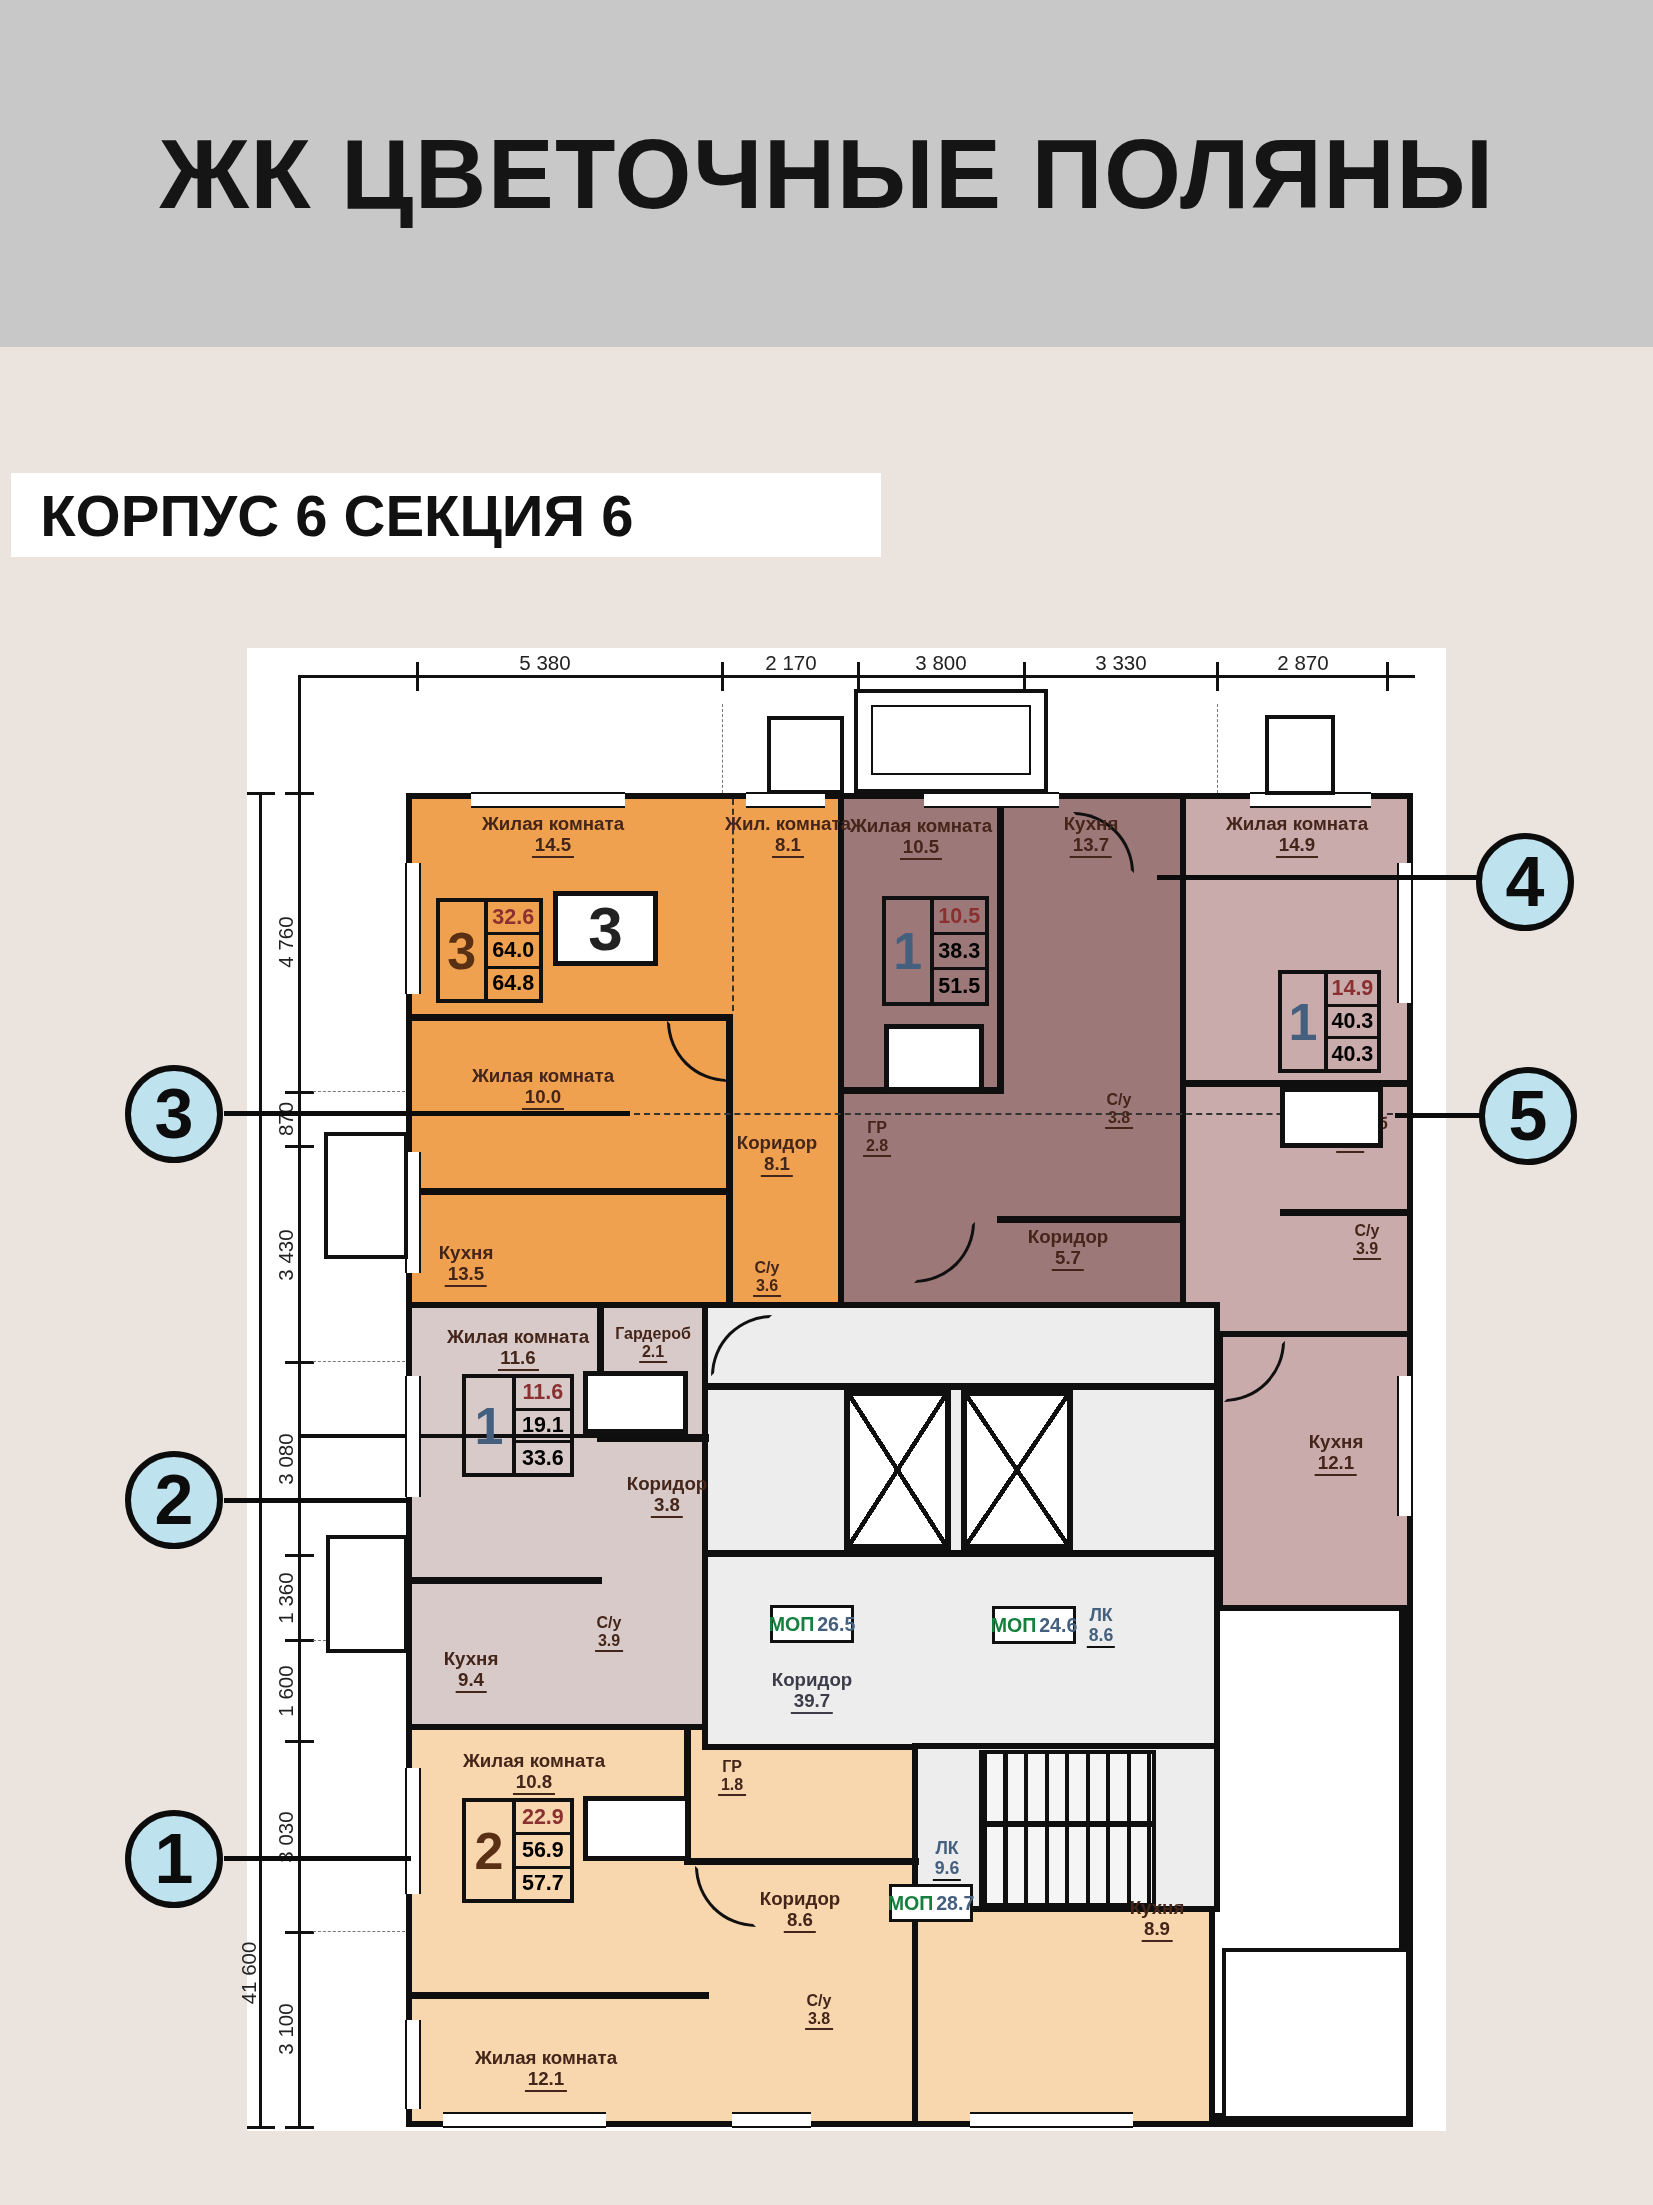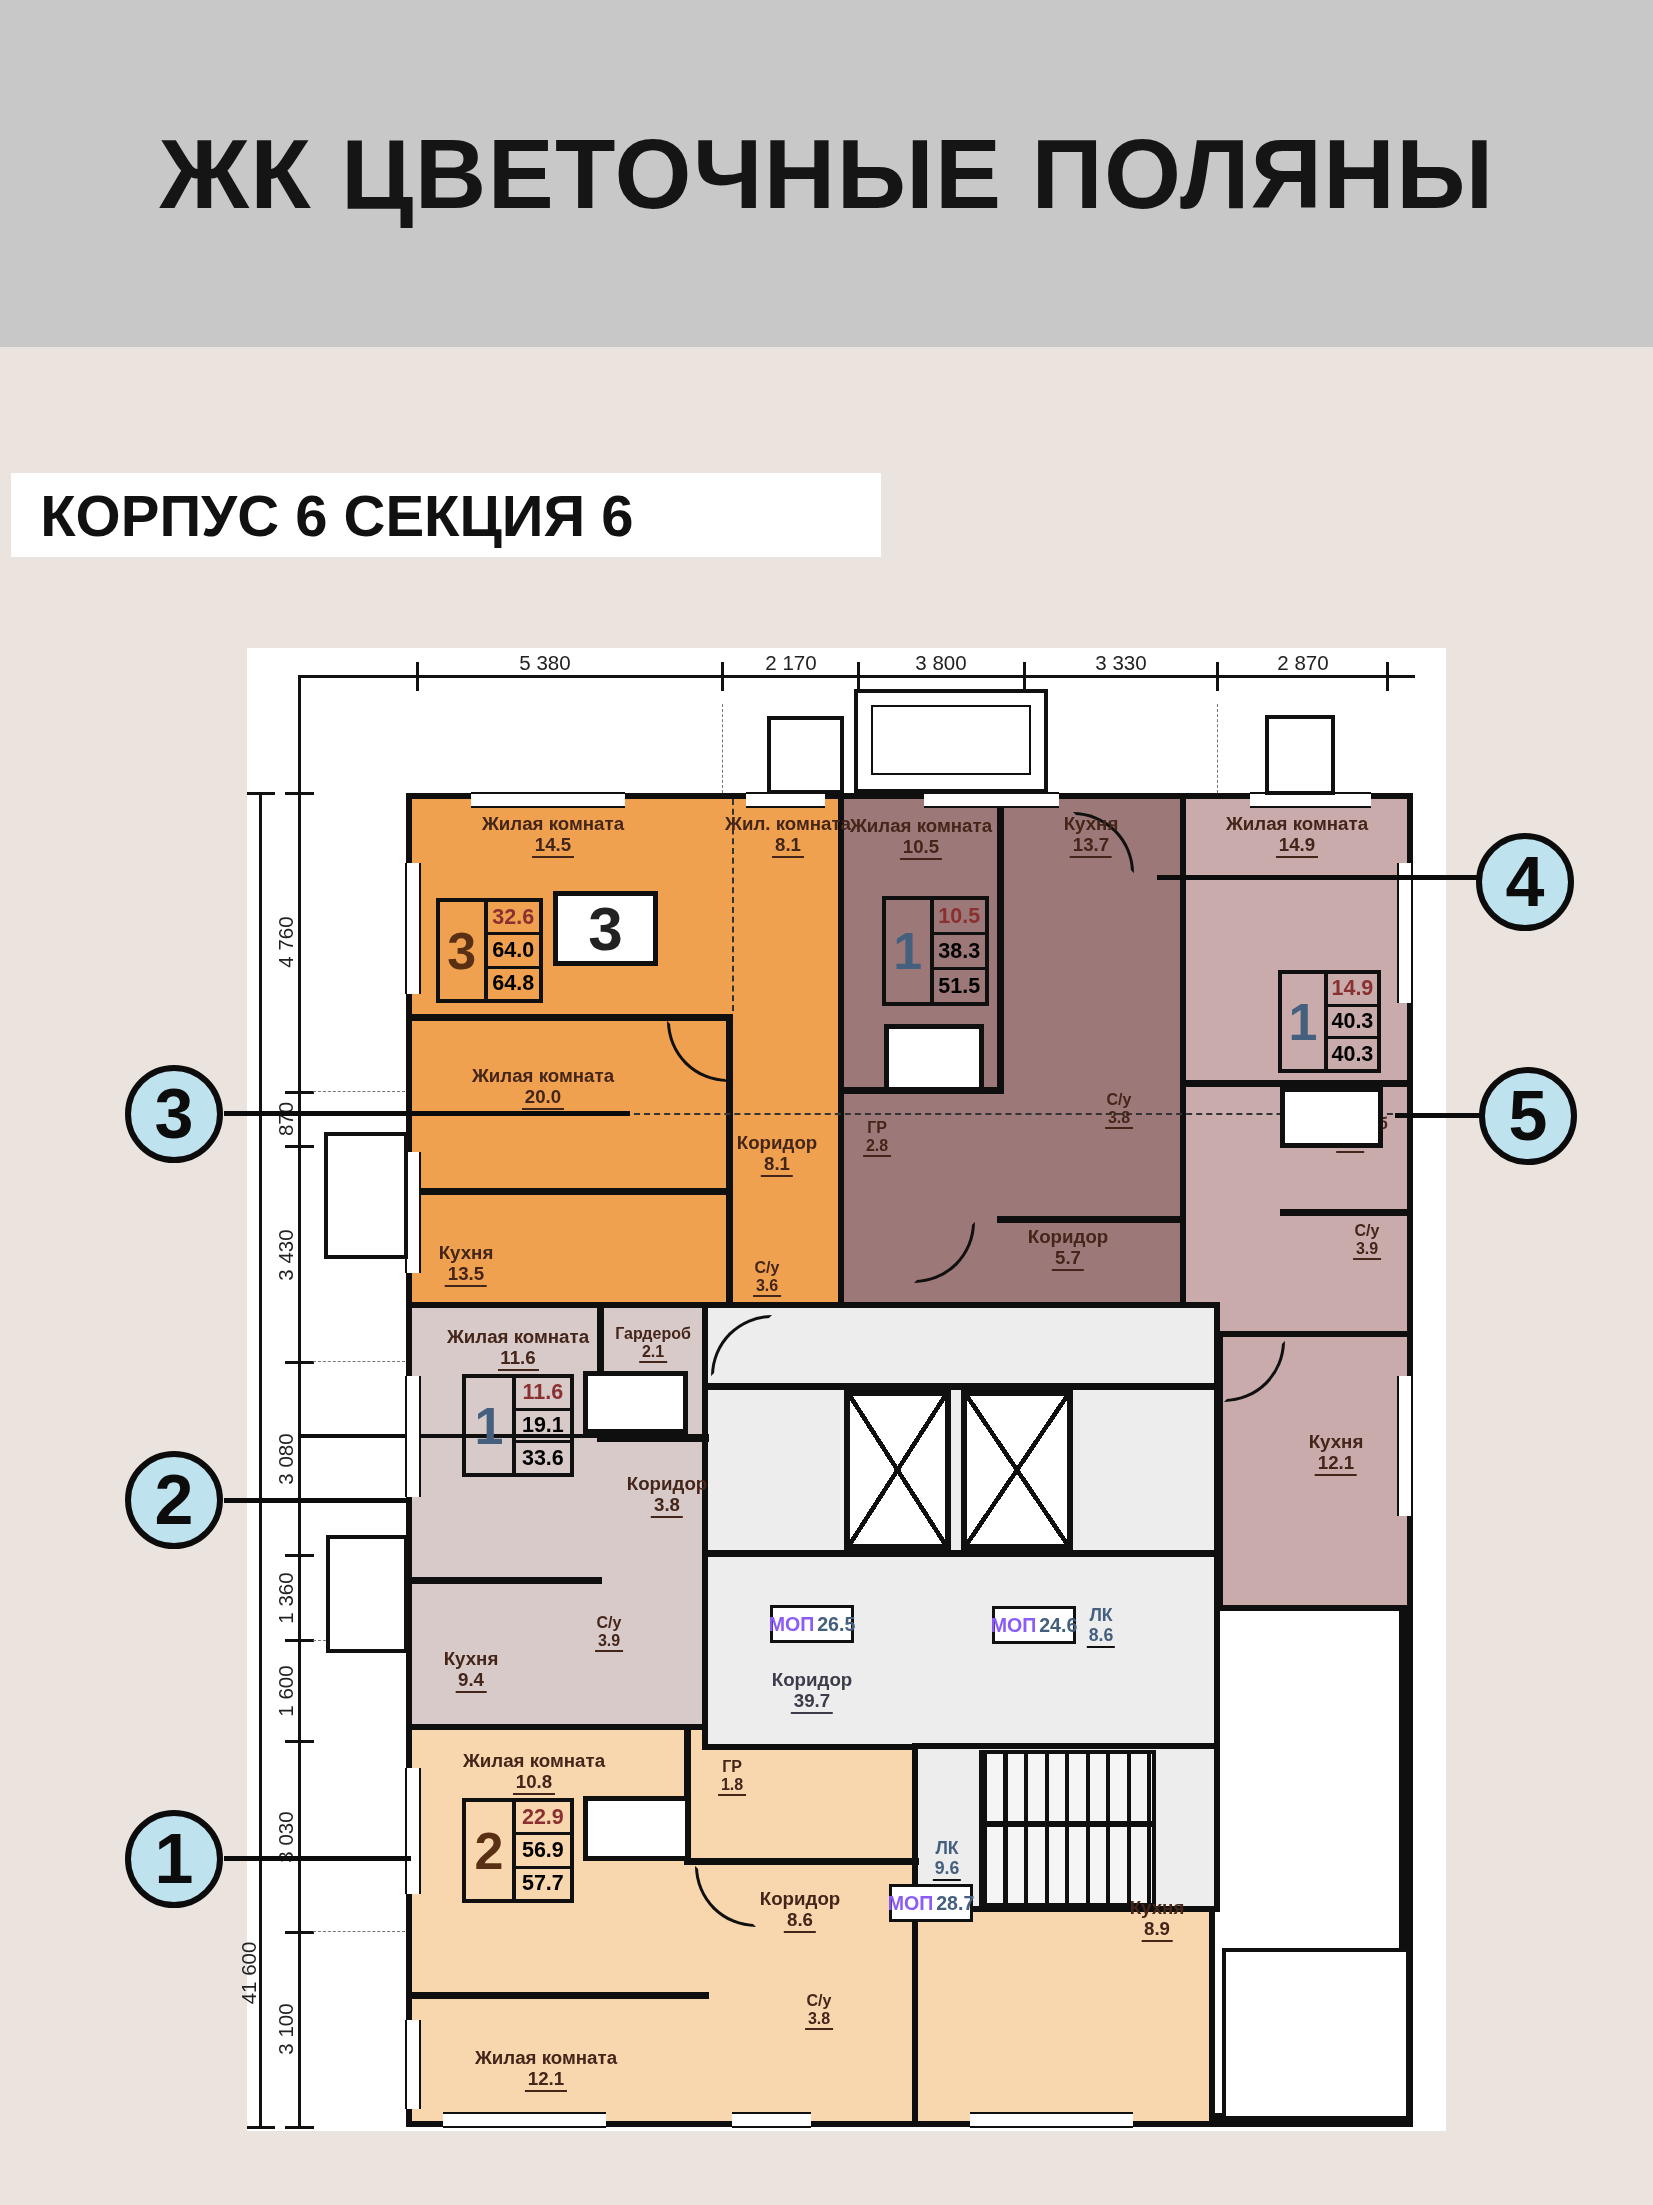--- a/index.html
+++ b/index.html
@@ -28,21 +28,21 @@
   .ib-v{flex:1;display:flex;flex-direction:column}
   .ib-v span{flex:1;display:flex;align-items:center;justify-content:center;font-size:21.5px;font-weight:bold}
   .ib-v span + span{border-top:3.3px solid #101010}
   .v1{color:#8b3030}.v2{color:#000000}
   .n-brown{color:#5a3014}.n-blue{color:#44607e}
   .plate{background:#fff;border:5.1px solid #101010;display:flex;align-items:center;justify-content:center;
          font-size:62px;font-weight:bold;color:#222}
   
   .mop{background:#fff;border:3.7px solid #101010;display:flex;align-items:center;justify-content:center;gap:2.8px;
        font-size:19.6px;font-weight:bold;white-space:nowrap}
-  .mop .k{color:#8b5cf6}.mop .v{color:#44607e}
+  .mop .k{color:#15803d}.mop .v{color:#44607e}
   .lk{position:absolute;transform:translateX(-50%);display:flex;flex-direction:column;align-items:center;
       font-size:17.7px;font-weight:bold;color:#44607e;line-height:1.15}
   .lk .ar{border-bottom:2.3px solid #101010;padding:0 1.9px}
   
   .dline{background:#111}
   .tick{background:#111}
   .dimt{position:absolute;top:651px;transform:translateX(-50%);font-size:20.5px;color:#222;white-space:nowrap}
   .diml{position:absolute;transform:translate(-50%,-50%) rotate(-90deg);left:286px;font-size:20.5px;color:#222;white-space:nowrap}
   .dimtotal{position:absolute;transform:translate(-50%,-50%) rotate(-90deg);left:249px;font-size:20.5px;color:#222;white-space:nowrap}
   .wit-v{border-left:1.9px dashed #777}
@@ -195,21 +195,21 @@
 <div class="rl" style="left:553px;top:814px">
   <span>Жилая комната</span>
     <span class="ar">14.5</span>
   </div>
 <div class="rl" style="left:788px;top:814px">
   <span>Жил. комната</span>
     <span class="ar">8.1</span>
   </div>
 <div class="rl" style="left:543px;top:1066px">
   <span>Жилая комната</span>
-    <span class="ar">20.0</span>
+    <span class="ar">10.0</span>
   </div>
 <div class="rl" style="left:466px;top:1243px">
   <span>Кухня</span>
     <span class="ar">13.5</span>
   </div>
 <div class="rl" style="left:777px;top:1133px">
   <span>Коридор</span>
     <span class="ar">8.1</span>
   </div>
 <div class="rl sm" style="left:767px;top:1259px">

